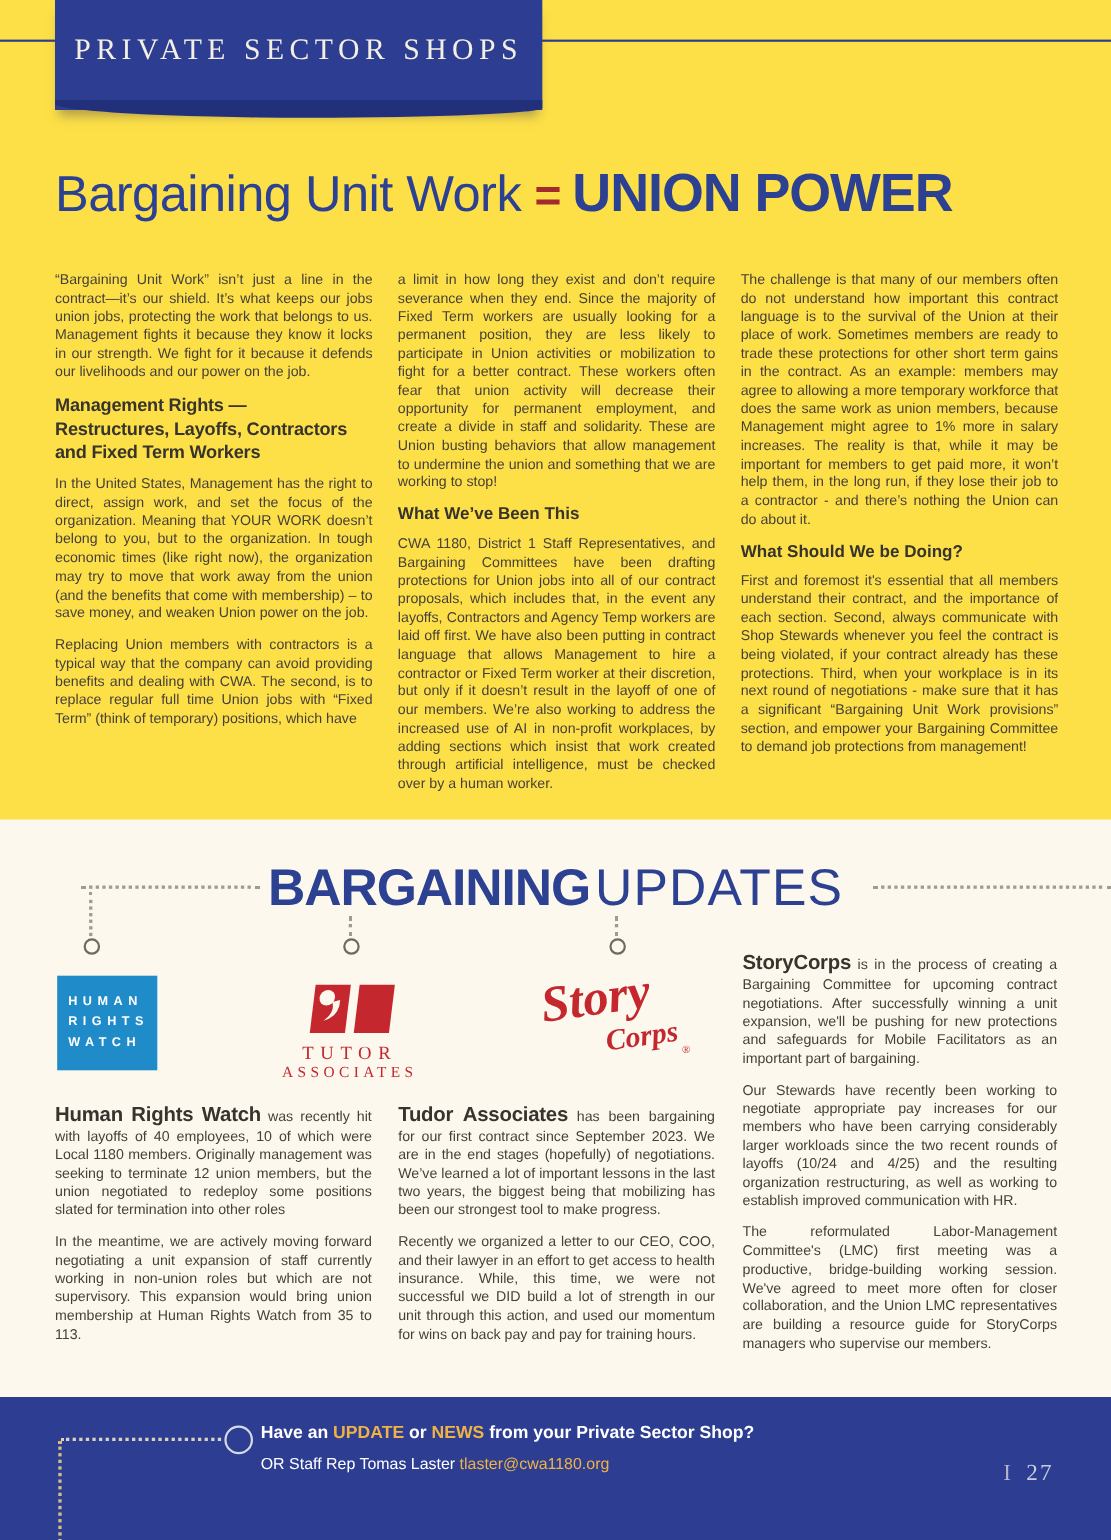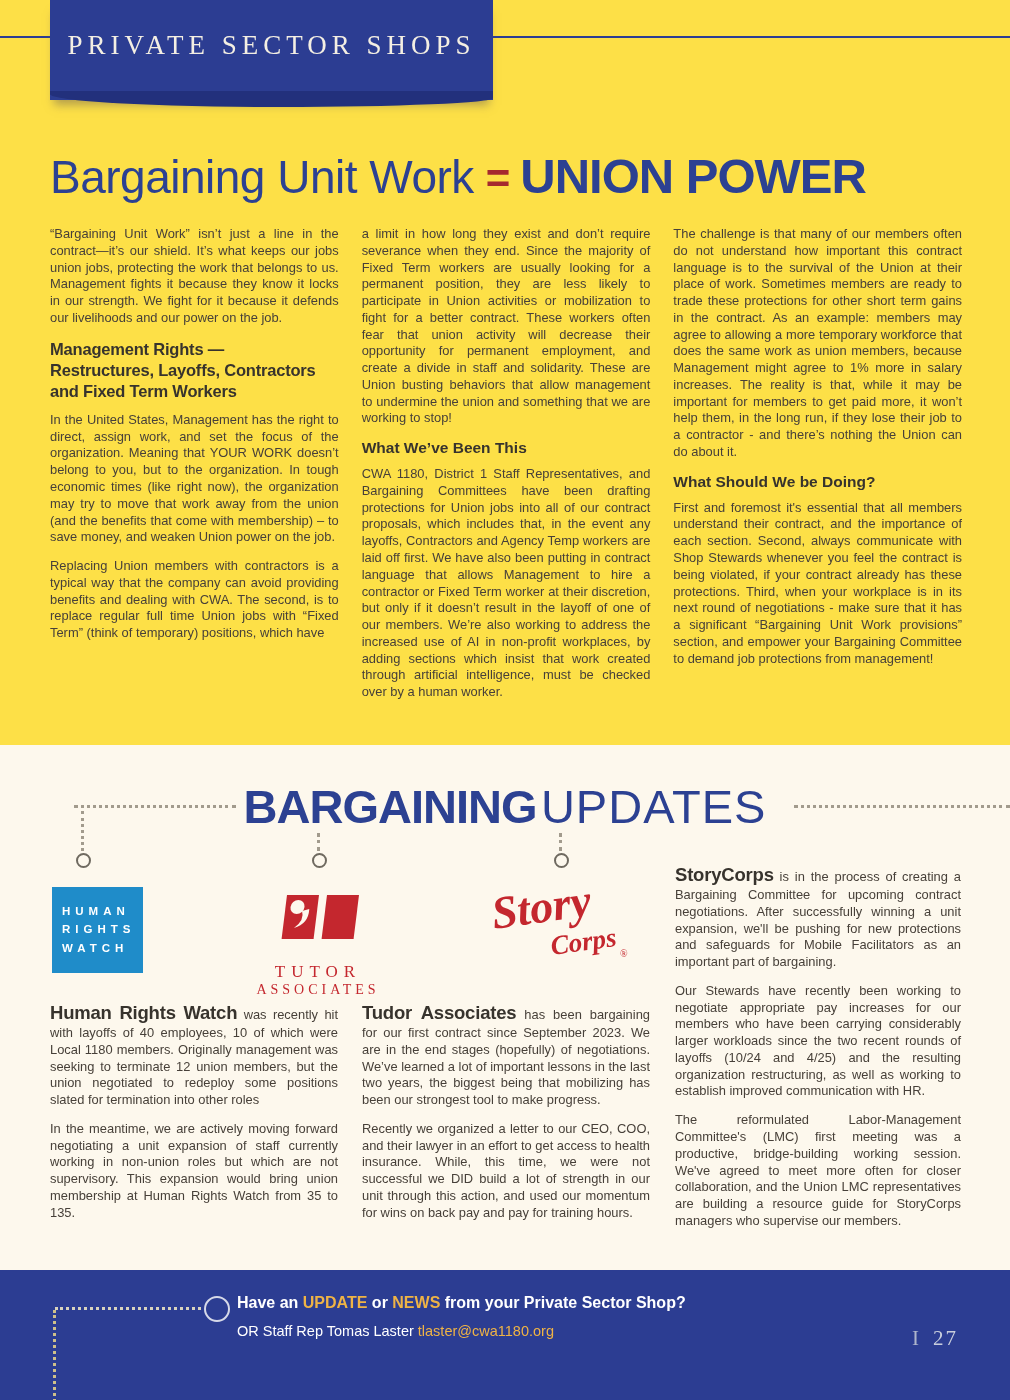--- a/index.html
+++ b/index.html
@@ -26,21 +26,21 @@
   
   .headline{position:absolute;left:50px;top:148px;width:960px;white-space:nowrap;}
   .hl-lead{font-size:46px;font-weight:400;color:#2c4192;letter-spacing:-.5px;}
   .hl-eq{font-size:42px;font-weight:700;color:#a52a2e;margin:0 10px 0 12px;}
   .hl-emph{font-size:49px;font-weight:800;color:#2c4192;letter-spacing:-1px;}
   
   .article{
     position:absolute;left:50px;top:226px;width:912px;height:500px;
     display:flex;gap:23px;overflow:hidden;
   }
-  .col{flex:1;min-width:0;}
+  .col{flex:1;min-width:0;margin-top:20px;}
   .article p{
     margin:0 0 12px 0;font-size:12.9px;line-height:1.3;text-align:justify;
   }
   .art-h{
     font-size:16.5px;line-height:1.3;font-weight:800;color:#37332d;
     margin:4px 0 9px 0;white-space:pre-line;letter-spacing:-.2px;
   }
   .art-h2{font-size:15.5px;font-weight:800;color:#37332d;margin:6px 0 9px 0;}
   
   .updates{position:absolute;left:0;top:745px;width:1010px;height:525px;background:#fdf8ed;}
@@ -61,21 +61,21 @@
     background:transparent;top:108px;
   }
   .cc1{left:76px;} .cc2{left:312px;} .cc3{left:554px;}
   
   .hrw-logo{
     position:absolute;left:52px;top:142px;width:91px;height:86px;background:#1f8cc9;
     display:flex;flex-direction:column;justify-content:center;gap:7px;padding-left:10px;box-sizing:border-box;
   }
   .hrw-line{color:#ffffff;font-weight:700;font-size:11.5px;letter-spacing:5px;line-height:1;}
   .tutor-logo{position:absolute;left:240px;top:150px;width:156px;text-align:center;}
-  .tutor-words{margin-top:17px;font-family:"Liberation Serif",serif;color:#c4272e;}
+  .tutor-words{margin-top:2px;font-family:"Liberation Serif",serif;color:#c4272e;}
   .tutor-w1{font-size:17px;letter-spacing:6px;display:block;line-height:1.2;}
   .tutor-w2{font-size:14px;letter-spacing:4px;display:block;line-height:1.2;}
   .story-logo{position:absolute;left:490px;top:138px;width:145px;height:84px;}
   
   .upd-col{position:absolute;width:288px;font-size:12.9px;line-height:1.3;text-align:justify;}
   .upd-col p{margin:0 0 12px 0;}
   .upd-col1{left:50px;top:256px;}
   .upd-col2{left:362px;top:256px;}
   .upd-col3{left:675px;top:118px;width:286px;}
   .lead-in{font-weight:800;font-size:18.5px;color:#37332d;letter-spacing:-.2px;}
@@ -173,21 +173,21 @@
     <div class="story-logo">
       <svg width="145" height="84" viewBox="0 0 145 84">
         <text x="4" y="46" font-size="46" font-family="Liberation Serif,serif" font-style="italic" font-weight="700" fill="#c4272e" transform="rotate(-8 4 46)">Story</text>
         <text x="62" y="72" font-size="27" font-family="Liberation Serif,serif" font-style="italic" font-weight="700" fill="#c4272e" transform="rotate(-8 62 72)">Corps</text>
         <text x="130" y="74" font-size="10" font-family="Liberation Serif,serif" fill="#c4272e">®</text>
       </svg>
     </div>
 
     <div class="upd-col upd-col1">
       <p><span class="lead-in">Human Rights Watch</span><span> was recently hit with layoffs of 40 employees, 10 of which were Local 1180 members. Originally management was seeking to terminate 12 union members, but the union negotiated to redeploy some positions slated for termination into other roles</span></p>
-      <p>In the meantime, we are actively moving forward negotiating a unit expansion of staff currently working in non-union roles but which are not supervisory. This expansion would bring union membership at Human Rights Watch from 35 to 135.</p>
+      <p>In the meantime, we are actively moving forward negotiating a unit expansion of staff currently working in non-union roles but which are not supervisory. This expansion would bring union membership at Human Rights Watch from 35 to 113.</p>
     </div>
 
     <div class="upd-col upd-col2">
       <p><span class="lead-in">Tudor Associates</span><span> has been bargaining for our first contract since September 2023. We are in the end stages (hopefully) of negotiations. We’ve learned a lot of important lessons in the last two years, the biggest being that mobilizing has been our strongest tool to make progress.</span></p>
       <p>Recently we organized a letter to our CEO, COO, and their lawyer in an effort to get access to health insurance. While, this time, we were not successful we DID build a lot of strength in our unit through this action, and used our momentum for wins on back pay and pay for training hours.</p>
     </div>
 
     <div class="upd-col upd-col3">
       <p><span class="lead-in">StoryCorps</span><span> is in the process of creating a Bargaining Committee for upcoming contract negotiations. After successfully winning a unit expansion, we'll be pushing for new protections and safeguards for Mobile Facilitators as an important part of bargaining.</span></p>
       <p>Our Stewards have recently been working to negotiate appropriate pay increases for our members who have been carrying considerably larger workloads since the two recent rounds of layoffs (10/24 and 4/25) and the resulting organization restructuring, as well as working to establish improved communication with HR.</p>

